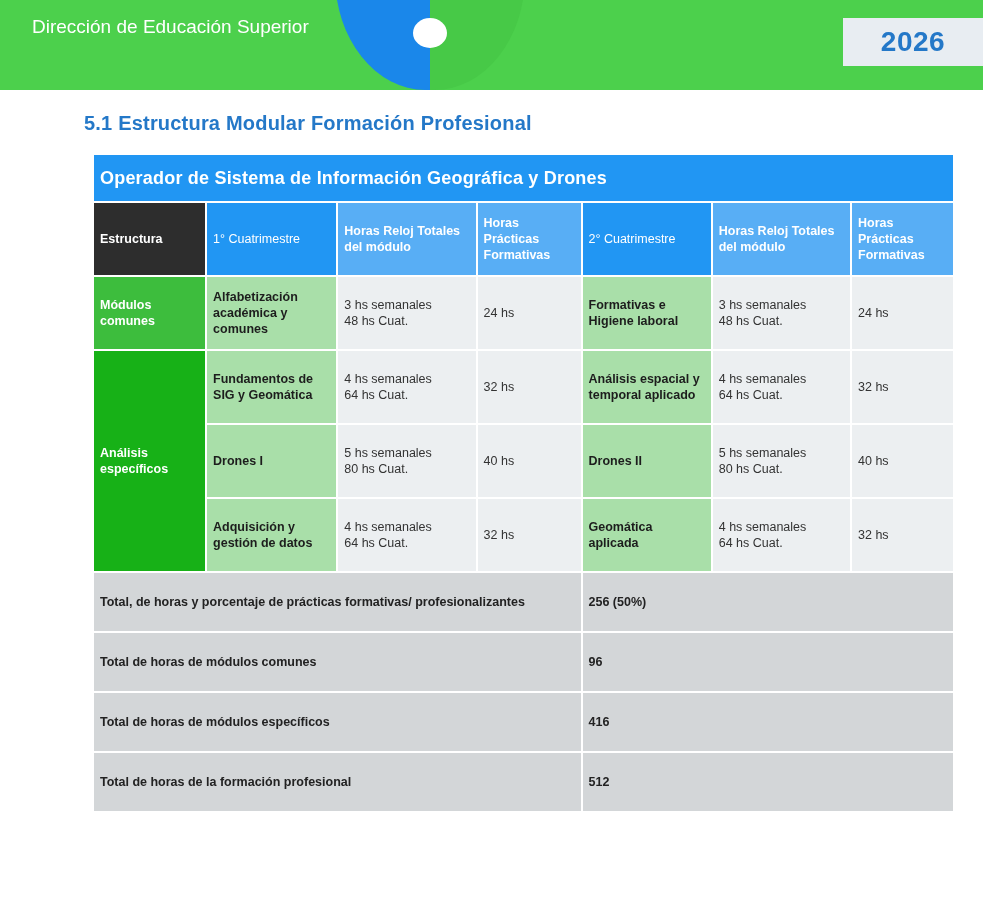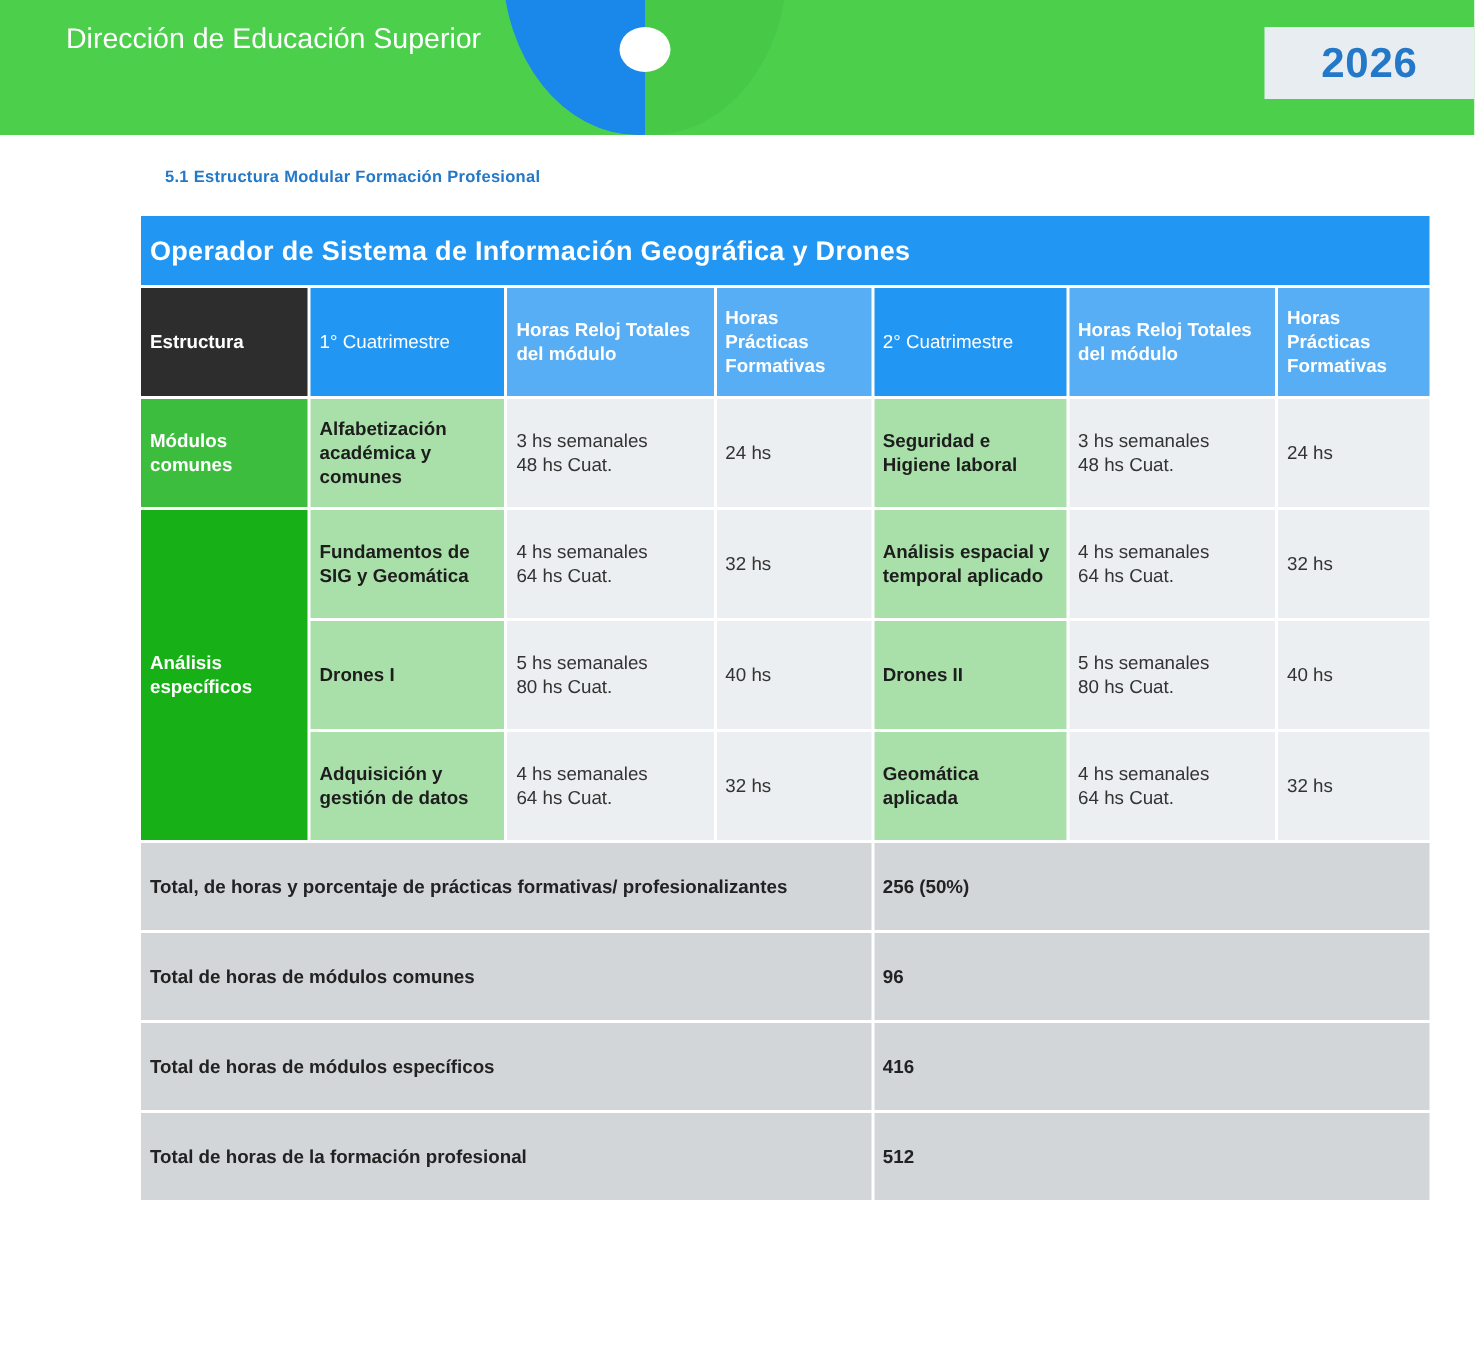--- a/index.html
+++ b/index.html
@@ -16,21 +16,21 @@
 
   
   .header {
     position: relative;
     height: 90px;
     background: #4cd04c;
     overflow: hidden;
   }
   .header-title {
     position: absolute;
-    left: 44px;
+    left: 32px;
     top: 14px;
     color: #ffffff;
     font-size: 19px;
     line-height: 26px;
     font-weight: 400;
     max-width: 300px;
   }
   
   .leaf-wrap {
     position: absolute;
@@ -92,23 +92,23 @@
   .content { padding: 0 32px; }
 
   .chapter-title {
     margin: 30px 0 0 60px;
     color: #3cc23c;
     font-size: 15.5px;
     font-weight: bold;
     letter-spacing: 0.2px;
   }
   .section-title {
-    margin: 22px 0 0 78px;
+    margin: 22px 0 0 52px;
     color: #2478c8;
-    font-size: 11px;
+    font-size: 20px;
     font-weight: bold;
     letter-spacing: 0.2px;
   }
 
   
   .table-wrap {
     margin: 18px 0 0 60px;
     width: 863px;
   }
   table.modular {
@@ -226,21 +226,21 @@
           <td class="h-blue-lite">Horas Reloj Totales del módulo</td>
           <td class="h-blue-lite">Horas Prácticas Formativas</td>
         </tr>
 
         <tr class="r-module">
           <td class="c-green-mid">Módulos comunes</td>
           <td class="c-green-lite">Alfabetización académica y comunes</td>
           <td class="c-gray nowrap-line">3 hs semanales
 48 hs Cuat.</td>
           <td class="c-gray">24 hs</td>
-          <td class="c-green-lite">Seguridad e Higiene laboral</td>
+          <td class="c-green-lite">Formativas e Higiene laboral</td>
           <td class="c-gray nowrap-line">3  hs semanales
 48 hs Cuat.</td>
           <td class="c-gray">24 hs</td>
         </tr>
 
         <tr class="r-module">
           <td class="c-green-deep" rowspan="3">Análisis específicos</td>
           <td class="c-green-lite">Fundamentos de SIG y Geomática</td>
           <td class="c-gray nowrap-line">4 hs semanales
 64 hs Cuat.</td>

